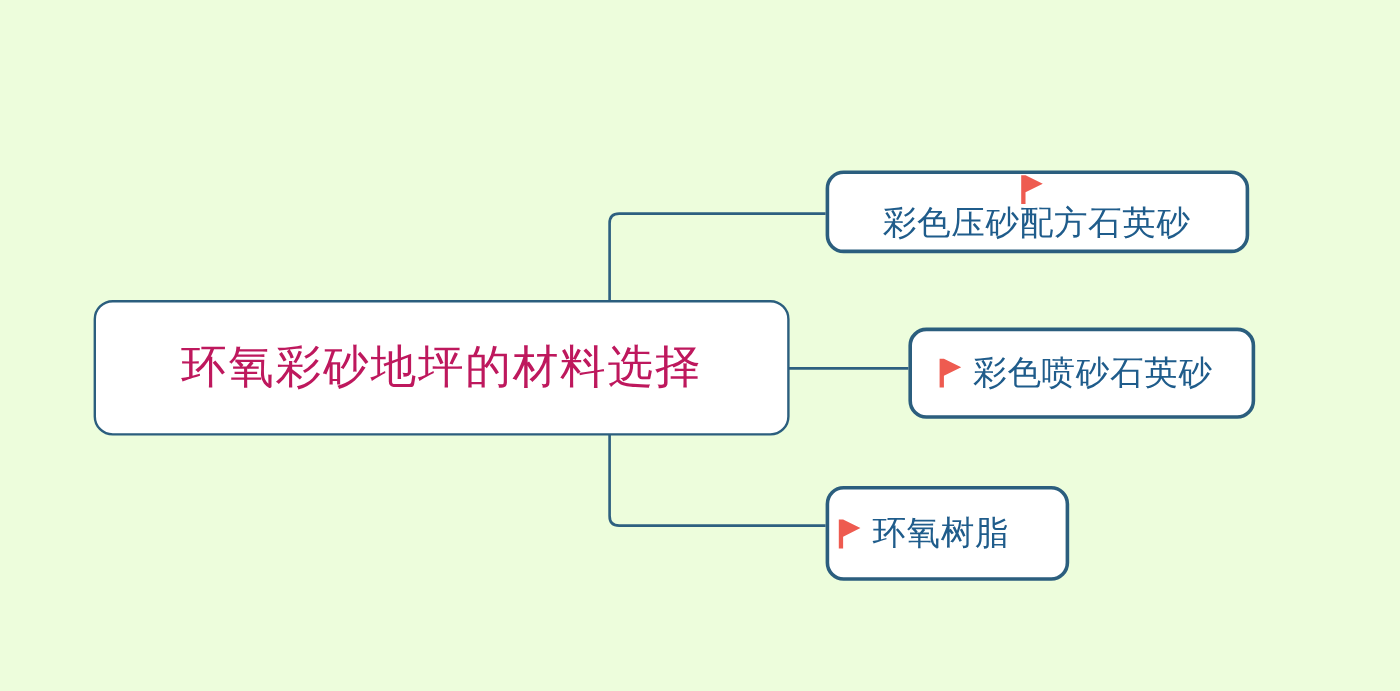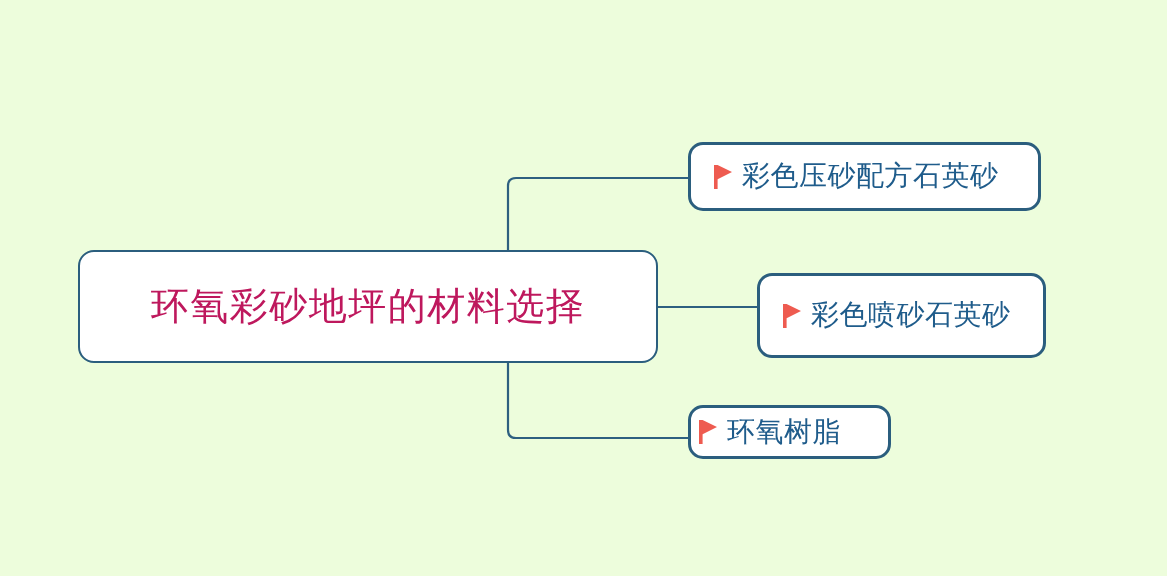--- a/index.html
+++ b/index.html
@@ -68,28 +68,28 @@
     left: 688px;
     top: 142px;
     width: 353px;
     height: 69px;
   }
 
   .node-2 {
     left: 757px;
     top: 273px;
     width: 289px;
-    height: 85px;
+    height: 76px;
   }
 
   .node-3 {
     left: 688px;
     top: 405px;
     width: 203px;
-    height: 54px;
+    height: 79px;
     padding-left: 6px;
   }
 
   .node-child .node-label {
     font-size: 28px;
     letter-spacing: 0.5px;
     color: #1f5c8b;
   }
 
   .node-label {
@@ -117,21 +117,21 @@
 
     <path d="M 657 307 L 757 307" fill="none" stroke="#2e6080" stroke-width="2.2" stroke-linecap="butt"></path>
 
     <path d="M 508 361 L 508 430 Q 508 438 516 438 L 688 438" fill="none" stroke="#2e6080" stroke-width="2.2" stroke-linecap="butt"></path>
   </svg>
 
   <div class="node node-root" style="background: rgb(255, 255, 255); border-color: rgb(43, 94, 126);">
     <span class="node-label" style="color: #be185d;">环氧彩砂地坪的材料选择</span>
   </div>
 
-  <div class="node node-child node-1" style="background: rgb(255, 255, 255); border-color: rgb(43, 94, 126);">
+  <div class="node node-child node-1" style="background: rgb(255, 255, 255); border-color: rgb(43, 94, 126); flex-direction: column;">
     <svg class="flag-icon" viewBox="0 0 21 26" aria-hidden="true">
       <path d="M2 1 L2 25 L5.6 25 L5.6 15.2 L20 8.1 L5.6 1 Z" fill="#ee5b50"></path>
     </svg>
     <span class="node-label" style="color: rgb(31, 92, 139);">彩色压砂配方石英砂</span>
   </div>
 
   <div class="node node-child node-2" style="background: rgb(255, 255, 255); border-color: rgb(43, 94, 126);">
     <svg class="flag-icon" viewBox="0 0 21 26" aria-hidden="true">
       <path d="M2 1 L2 25 L5.6 25 L5.6 15.2 L20 8.1 L5.6 1 Z" fill="#ee5b50"></path>
     </svg>

